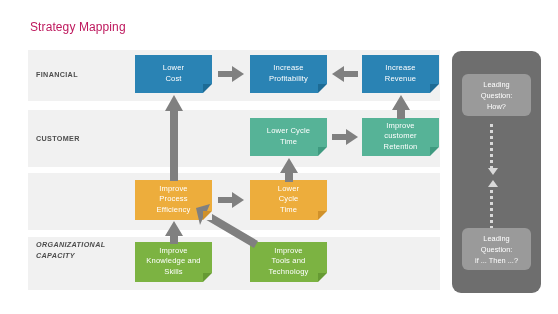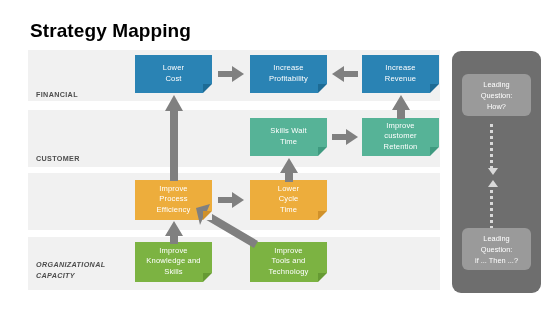--- a/index.html
+++ b/index.html
@@ -8,41 +8,40 @@
     background:#ffffff;
     font-family:"Liberation Sans", sans-serif;
     overflow:hidden;
     position:relative;
   }
   #slide{position:absolute;left:0;top:0;width:558px;height:314px;}
 
   
   #title{
     position:absolute;left:30px;top:20px;
-    font-size:19px;
-    font-weight:700;
-    color:#000000;
+    font-size:12px;
+    font-weight:400;
+    color:#be185d;
     letter-spacing:0.1px;
     white-space:nowrap;
   }
 
   
   .band{
     position:absolute;left:28px;width:412px;
     background:#f1f1f1;
   }
   .band-label{
     position:absolute;left:36px;
     font-size:7.2px;
     font-weight:bold;
     color:#4d4d4d;
     letter-spacing:0.35px;
     line-height:10.5px;
     white-space:pre-line;
-    margin-top:20px;
   }
 
   
   .node{
     position:absolute;
     color:#ffffff;
     font-size:7.6px;
     line-height:10.2px;
     text-align:center;
     display:flex;
@@ -121,21 +120,21 @@
     <span class="fold" style="border-color:transparent transparent #f1f1f1 #1d6b95;"></span>
   </div>
 
   <div class="node" style="left:362px;top:55px;width:77px;height:38px;background:#2a83b4;">
     <span class="txt">Increase
 Revenue</span>
     <span class="fold" style="border-color:transparent transparent #f1f1f1 #1d6b95;"></span>
   </div>
 
   <div class="node" style="left:250px;top:118px;width:77px;height:38px;background:#56b397;">
-    <span class="txt">Skills Wait
+    <span class="txt">Lower Cycle
 Time</span>
     <span class="fold" style="border-color:transparent transparent #f1f1f1 #3f9a80;"></span>
   </div>
 
   <div class="node" style="left:362px;top:118px;width:77px;height:38px;background:#56b397;">
     <span class="txt">Improve
 customer
 Retention</span>
     <span class="fold" style="border-color:transparent transparent #f1f1f1 #3f9a80;"></span>
   </div>

